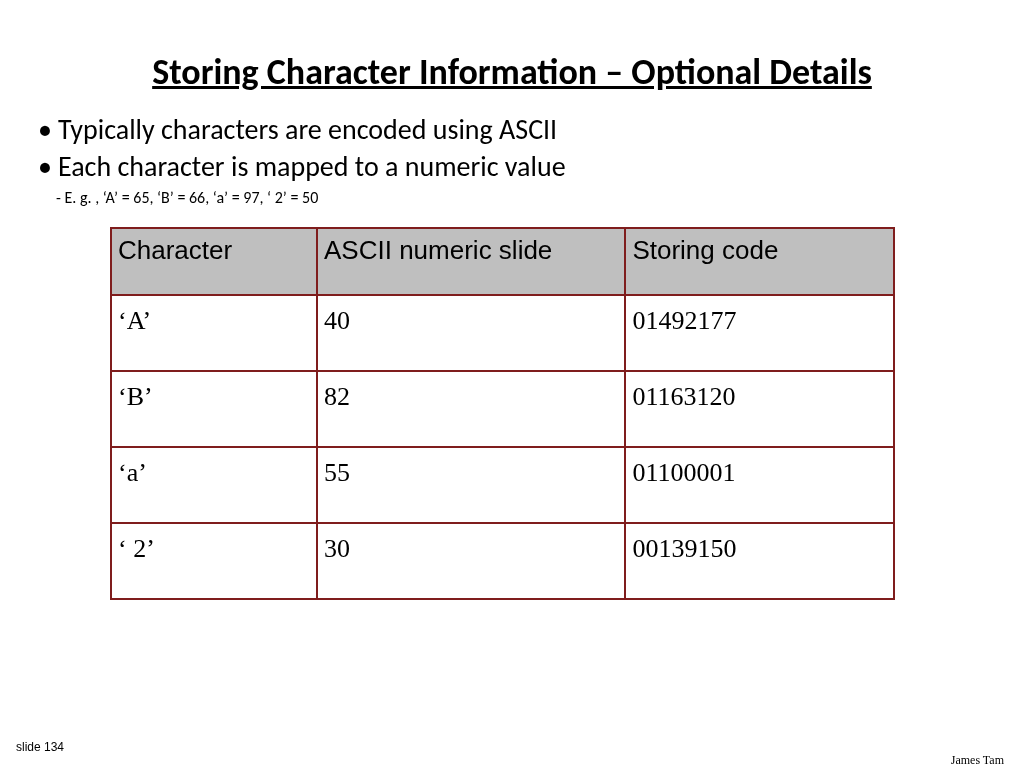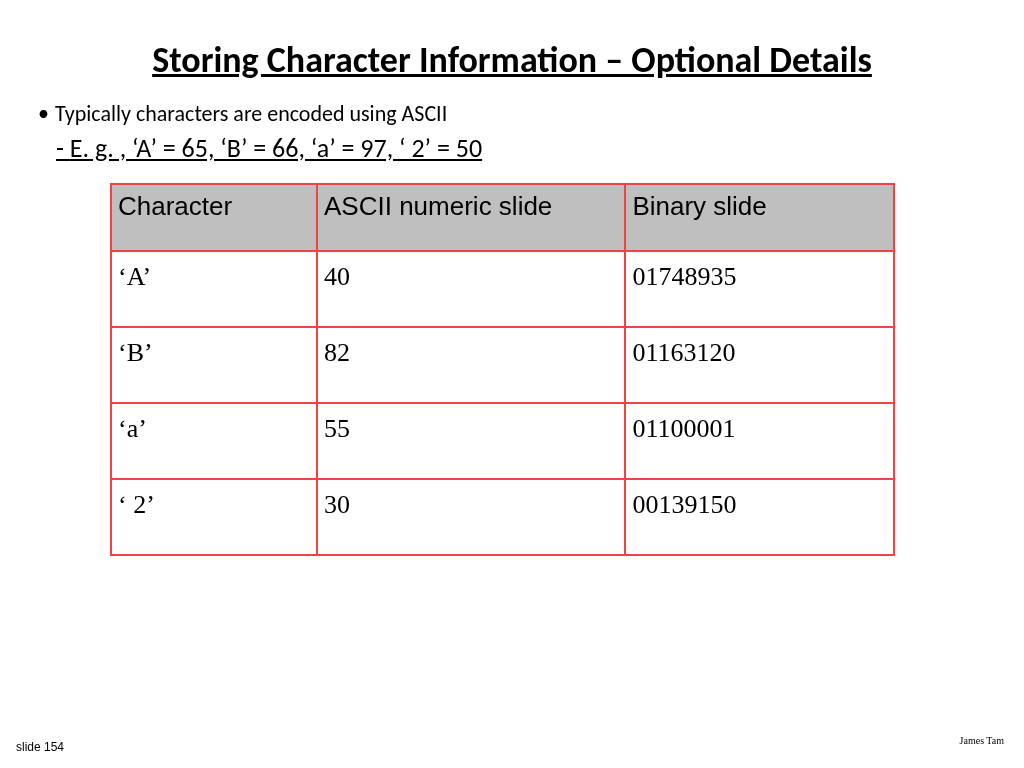--- a/index.html
+++ b/index.html
@@ -10,60 +10,59 @@
     background: #ffffff;
     font-family: "Calibri", "Arial", sans-serif;
     color: #000;
     position: relative;
     overflow: hidden;
   }
   .slide {
     box-sizing: border-box;
     width: 1024px;
     height: 768px;
-    padding: 28px 30px 20px 30px;
+    padding: 40px 30px 20px 30px;
     position: relative;
   }
   .title {
     font-size: 36px;
     font-weight: 700;
     text-decoration: underline;
     text-align: center;
     margin: 10px 0 18px 0;
     letter-spacing: 0px;
   }
   .bullets {
     margin: 0;
     padding: 0 0 0 8px;
   }
   .bullet-main {
-    font-size: 22px;
+    font-size: 28px;
     line-height: 1.25;
     margin: 2px 0;
   }
   .bullet-main::before {
     content: "•";
     margin-right: 6px;
   }
   .bullet-sub {
-    font-size: 26px;
+    font-size: 16px;
     line-height: 1.3;
     margin: 4px 0 10px 18px;
-    text-decoration: underline;
   }
   .bullet-sub::before {
     content: "- ";
   }
   table.ascii {
     border-collapse: collapse;
     margin: 18px 0 0 80px;
     width: 785px;
   }
   table.ascii th, table.ascii td {
-    border: 2px solid #ef4444;
+    border: 2px solid #7f1d1d;
     text-align: left;
     vertical-align: top;
     font-weight: 400;
   }
   table.ascii th {
     background: #bfbfbf;
     font-family: "Arial", sans-serif;
     font-size: 26px;
     padding: 6px 6px 28px 6px;
   }
@@ -79,66 +78,67 @@
     position: absolute;
     left: 16px;
     bottom: 14px;
     font-size: 12px;
     font-family: "Arial", sans-serif;
     color: #000;
   }
   .footer-right {
     position: absolute;
     right: 20px;
-    bottom: 22px;
-    font-size: 10px;
+    bottom: 0;
+    font-size: 12px;
     font-family: "Times New Roman", serif;
     color: #000;
   }
 </style>
 </head>
 <body>
 
 <div class="slide">
 
   <div class="title">Storing Character Information – Optional Details</div>
 
   <div class="bullets">
     <div class="bullet-main">Typically characters are encoded using ASCII</div>
+    <div class="bullet-main">Each character is mapped to a numeric value</div>
     <div class="bullet-sub">E. g. , ‘A’ = 65, ‘B’ = 66, ‘a’ = 97, ‘ 2’ = 50</div>
   </div>
 
   <table class="ascii">
     <thead>
       <tr>
         <th class="col-char">Character</th>
         <th class="col-code">ASCII numeric slide</th>
-        <th class="col-binary">Binary slide</th>
+        <th class="col-binary">Storing code</th>
       </tr>
     </thead>
     <tbody>
       <tr>
         <td>‘A’</td>
         <td>40</td>
-        <td>01748935</td>
+        <td>01492177</td>
       </tr>
       <tr>
         <td>‘B’</td>
         <td>82</td>
         <td>01163120</td>
       </tr>
       <tr>
         <td>‘a’</td>
         <td>55</td>
         <td>01100001</td>
       </tr>
       <tr>
         <td>‘ 2’</td>
         <td>30</td>
         <td>00139150</td>
       </tr>
     </tbody>
   </table>
 
-  <div class="footer-left">slide 154</div>
+  <div class="footer-left">slide 134</div>
   <div class="footer-right">James Tam</div>
 
 </div>
 
 </body></html>

